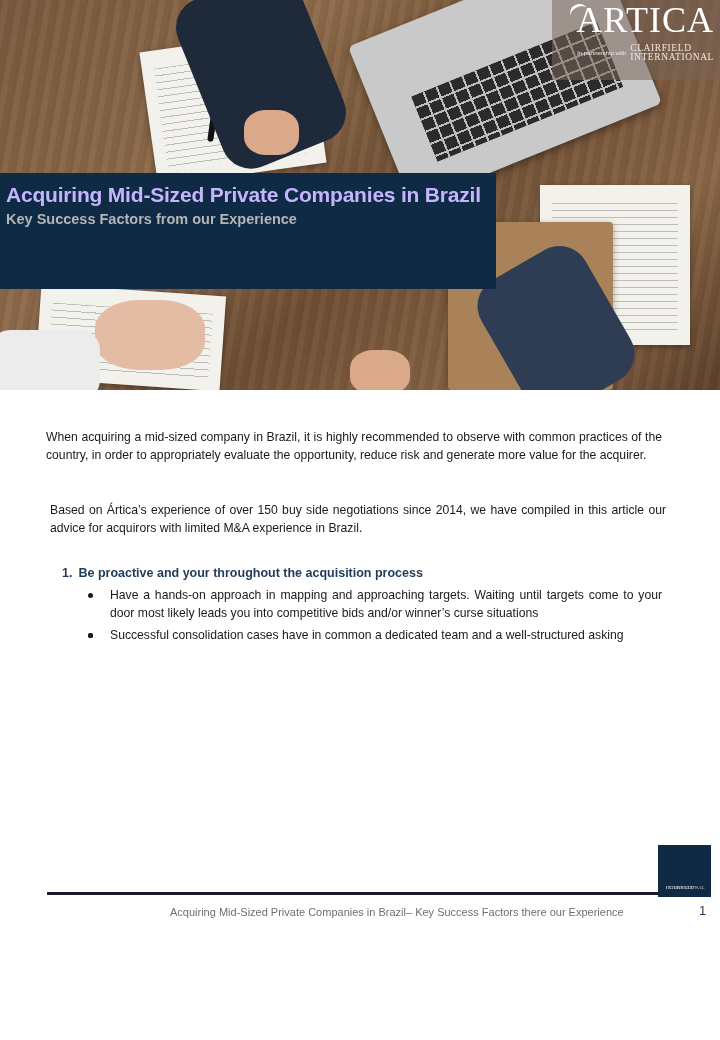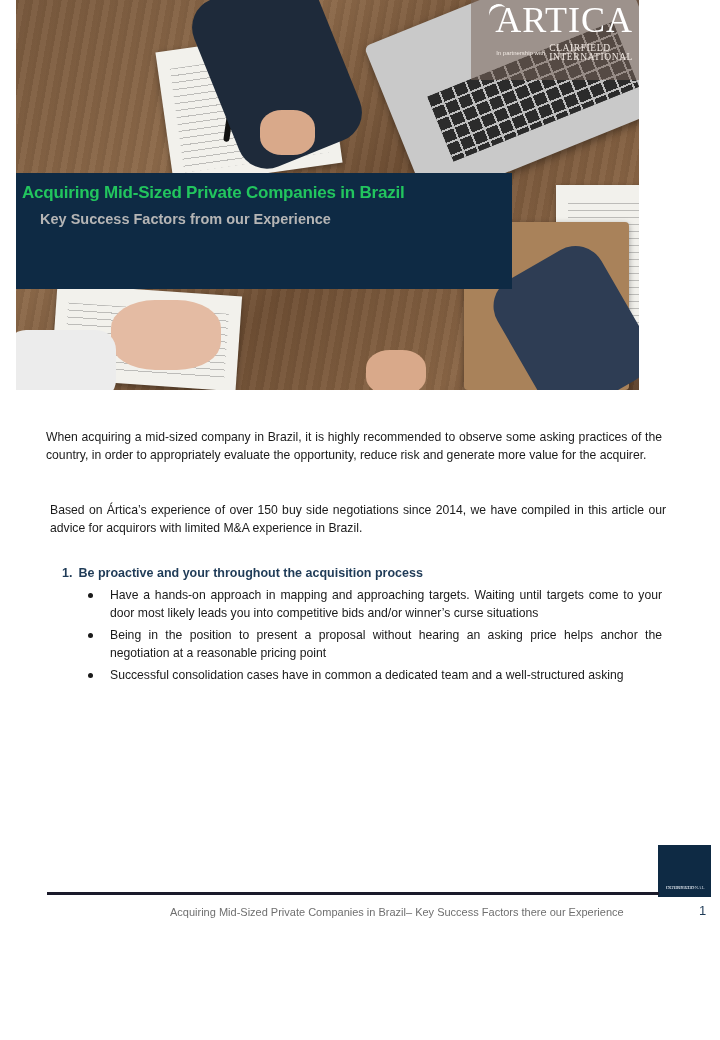--- a/index.html
+++ b/index.html
@@ -1,21 +1,21 @@
 <!DOCTYPE html>
 <html><head>
 <meta charset="utf-8">
 <style>
   html, body { margin: 0; padding: 0; }
   body {
     width: 720px; height: 1040px; background: #ffffff; position: relative; overflow: hidden;
     font-family: "Liberation Sans", sans-serif; color: #1a1a1a;
   }
   .hero {
-    position: absolute; left: 16px; top: 0; width: 623px; height: 390px; overflow: hidden;
+    position: absolute; left: 0; top: 0; width: 720px; height: 390px; overflow: hidden;
     background: linear-gradient(135deg, #7a5a3e 0%, #8d6a4a 30%, #6f4f34 55%, #8a6646 80%, #5e412b 100%);
   }
   .hero .grain {
     position: absolute; inset: 0;
     background: repeating-linear-gradient(100deg, rgba(0,0,0,0.06) 0 3px, rgba(255,255,255,0.03) 3px 9px, rgba(0,0,0,0.04) 9px 14px);
   }
   .shape { position: absolute; }
   .paper { background: #f2f1ec; box-shadow: 0 2px 6px rgba(0,0,0,0.35); }
   .paper .lines { position: absolute; left: 12px; right: 12px; top: 18px; bottom: 12px;
     background: repeating-linear-gradient(180deg, rgba(90,90,90,0.35) 0 1px, transparent 1px 7px); }
@@ -45,24 +45,24 @@
   .logo-sub {
     position: absolute; right: 6px; top: 44px; display: flex; align-items: center; gap: 4px; color: #f0e8e2;
   }
   .logo-sub .pw { font-size: 6px; }
   .logo-sub .cf { font-family: "Liberation Serif", serif; font-size: 9.5px; line-height: 9px; letter-spacing: 0.6px; }
 
   .title-band {
     position: absolute; left: 0; top: 173px; width: 496px; height: 116px; background: #0e2a44;
   }
   .title-main {
-    position: absolute; left: 6px; top: 10px; color: #22c55e; font-weight: bold; font-size: 17px; letter-spacing: -0.2px;
+    position: absolute; left: 6px; top: 10px; color: #c4b5fd; font-weight: bold; font-size: 21px; letter-spacing: -0.2px;
   }
   .title-sub {
-    position: absolute; left: 6px; top: 38px; color: #b5b5b5; font-weight: bold; font-size: 14.5px; margin-left: 18px;
+    position: absolute; left: 6px; top: 38px; color: #b5b5b5; font-weight: bold; font-size: 14.5px;
   }
 
   .content { position: absolute; left: 46px; width: 616px; font-size: 12.2px; line-height: 18px; }
   .justify { text-align: justify; }
   .p1 { top: 428px; }
   .p2 { top: 497px; }
   .section { position: absolute; left: 62px; top: 566px; width: 600px; }
   .section-heading { font-size: 12.5px; color: #1f3b57; font-weight: bold; display: flex; gap: 6px; }
   .bullets { list-style: none; margin: 6px 0 0 0; padding: 0 0 0 18px; }
   .bullets li { position: relative; padding-left: 30px; font-size: 12.2px; line-height: 18px; margin-bottom: 4px; text-align: justify; }
@@ -115,31 +115,31 @@
       </span>
     </div>
   </div>
 
   <div class="title-band">
     <div class="title-main">Acquiring Mid-Sized Private Companies in Brazil</div>
     <div class="title-sub">Key Success Factors from our Experience</div>
   </div>
 </div>
 
-<p class="content justify p1" style="margin:0;">When acquiring a mid-sized company in Brazil, it is highly recommended to observe some asking practices of the country, in order to appropriately evaluate the opportunity, reduce risk and generate more value for the acquirer.</p>
+<p class="content justify p1" style="margin:0;">When acquiring a mid-sized company in Brazil, it is highly recommended to observe with common practices of the country, in order to appropriately evaluate the opportunity, reduce risk and generate more value for the acquirer.</p>
 <p class="content justify p2" style="margin:4px;">Based on Ártica’s experience of over 150 buy side negotiations since 2014, we have compiled in this article our advice for acquirors with limited M&amp;A experience in Brazil.</p>
 
 <div class="section">
   <div class="section-heading">
     <span>1.</span>
     <span>Be proactive and your throughout the acquisition process</span>
   </div>
   <ul class="bullets">
     <li><span class="dot"></span><span>Have a hands-on approach in mapping and approaching targets. Waiting until targets come to your door most likely leads you into competitive bids and/or winner’s curse situations</span></li>
-    <li><span class="dot"></span><span>Being in the position to present a proposal without hearing an asking price helps anchor the negotiation at a reasonable pricing point</span></li>
+    <li><span class="dot"></span></li>
     <li><span class="dot"></span><span>Successful consolidation cases have in common a dedicated team and a well-structured asking</span></li>
   </ul>
 </div>
 
 <div class="footer-logo">
   <span><span>CLAIRFIELD</span><br><span>INTERNATIONAL</span></span>
 </div>
 <div class="footer-rule"></div>
 <div class="footer-text">Acquiring Mid-Sized Private Companies in Brazil– Key Success Factors there our Experience</div>
 <div class="page-num">1</div>

